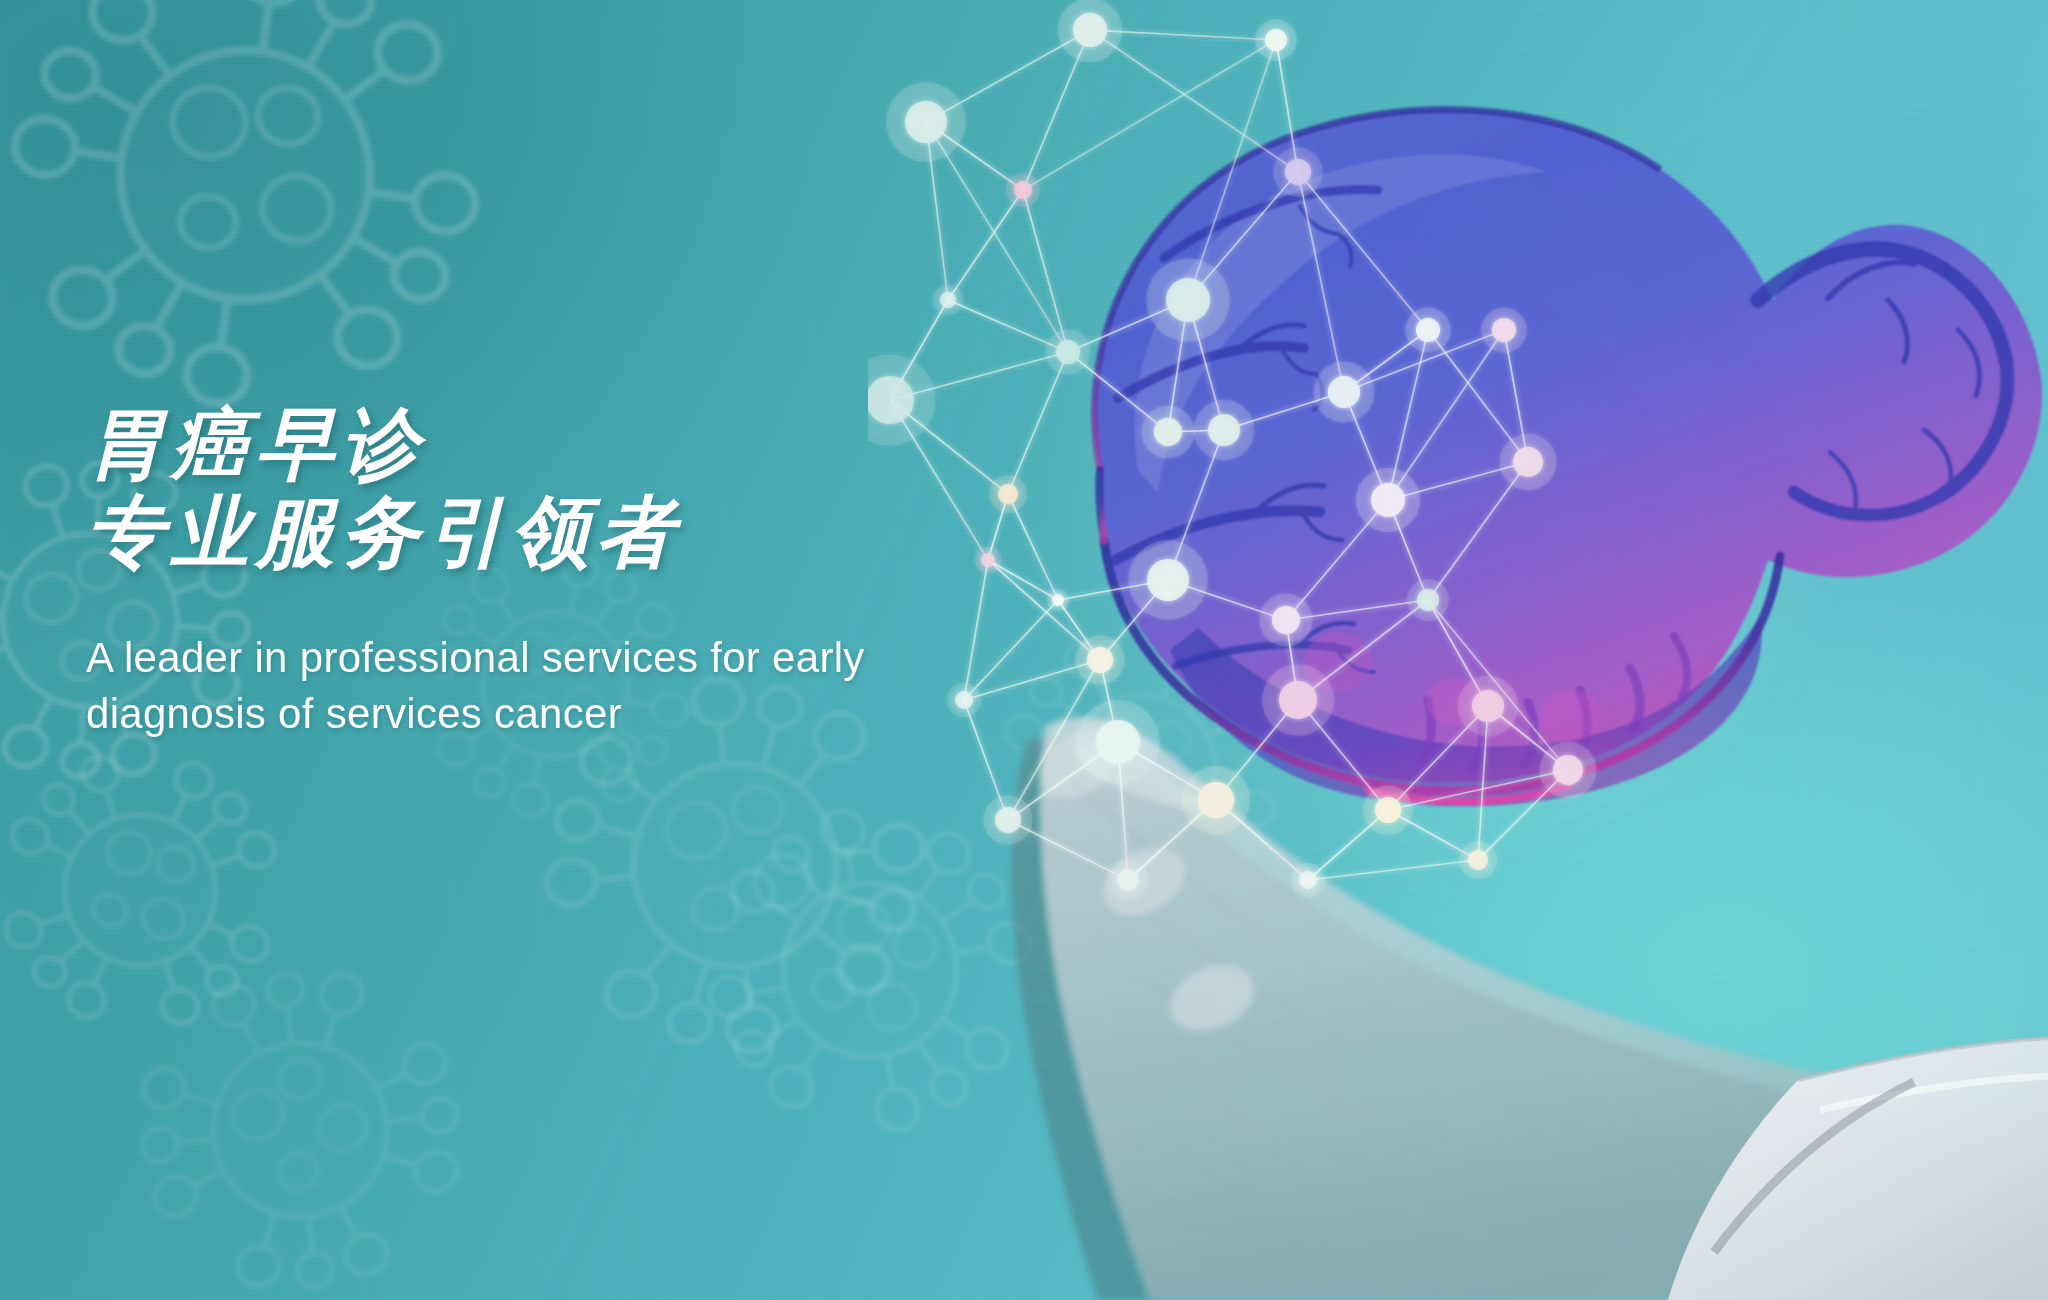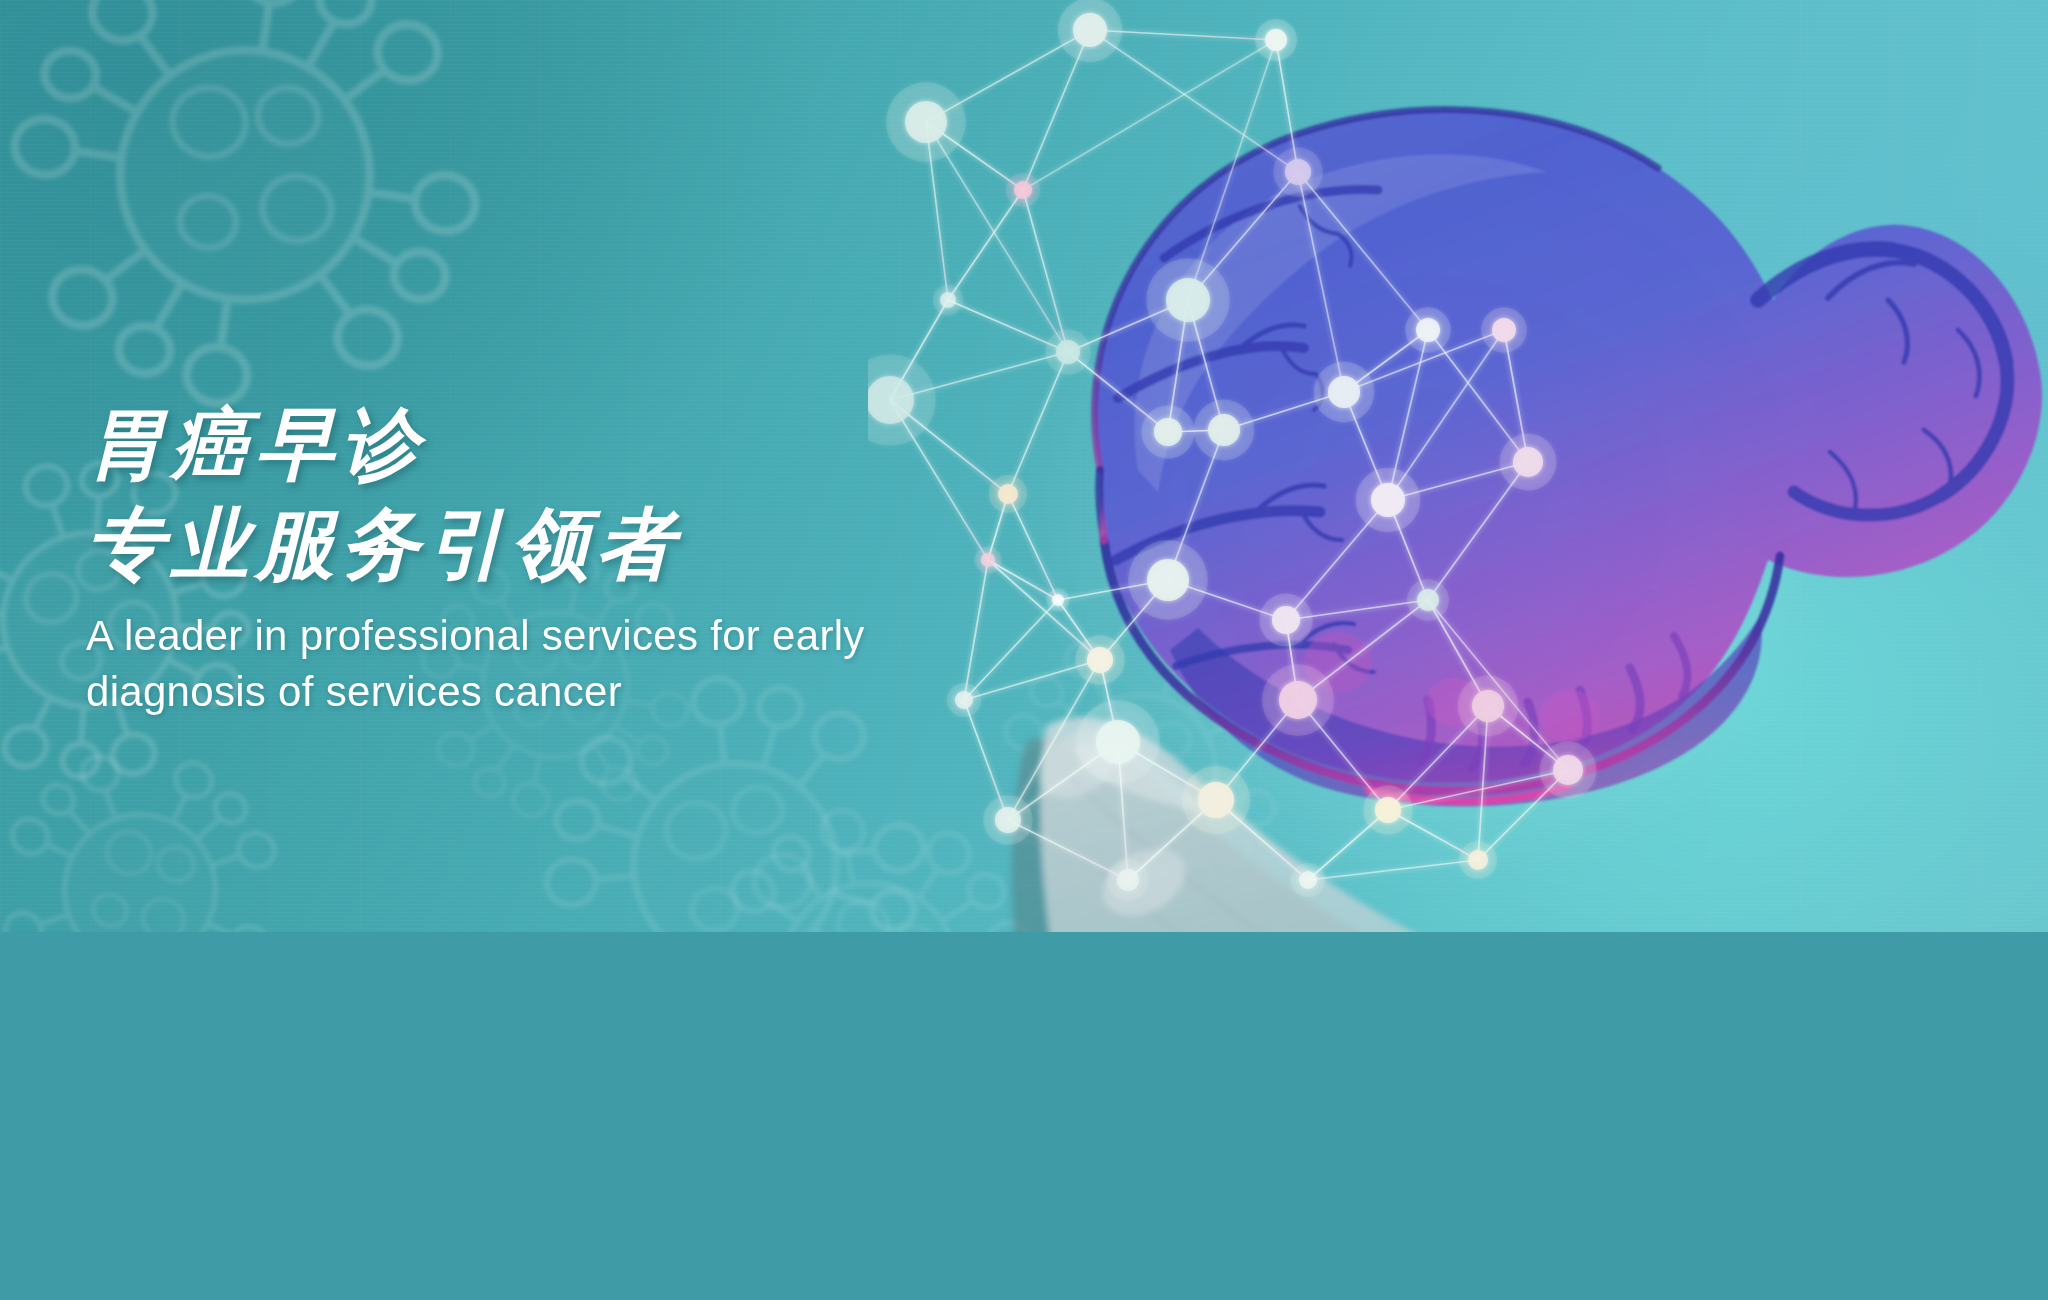--- a/index.html
+++ b/index.html
@@ -5,21 +5,21 @@
 <style>
   * { margin:0; padding:0; box-sizing:border-box; }
   html,body{
     width:2048px; height:1300px; overflow:hidden;
     background:#3f9ca6;
     font-family:"Liberation Sans", sans-serif;
   }
 
   #banner{
     position:relative;
-    width:2048px; height:932px;
+    width:2048px; height:1300px;
     overflow:hidden;
     background:
       radial-gradient(ellipse 900px 700px at 84% 74%,  rgba(108,214,216,.95) 0%, rgba(108,214,216,0) 62%),
       radial-gradient(ellipse 1100px 900px at 96% 34%, rgba(96,190,206,.85) 0%, rgba(96,190,206,0) 65%),
       radial-gradient(ellipse 1000px 800px at 6% 8%,   rgba(47,141,150,.85) 0%, rgba(47,141,150,0) 70%),
       linear-gradient(115deg, #389aa2 0%, #3fa1a8 22%, #4bb0b9 46%, #58bdc6 68%, #63c6cd 86%, #69c4cc 100%);
     text-decoration: underline;
   }
 
   
@@ -58,23 +58,23 @@
   .cn-line{
     color:#fff;
     font-size:78px;
     line-height:88px;
     font-weight:bold;
     font-style:italic;
     letter-spacing:7px;
     text-shadow: 3px 4px 7px rgba(15,70,80,.38);
     white-space:nowrap;
   }
-  .cn-line.l2{ margin-top:12px; }
+  .cn-line.l2{ margin-top:0; }
   .en-block{
-    margin-top:20px;
+    margin-top:54px;
     color:#fdfefe;
     font-size:42px;
     line-height:56px;
     font-weight:400;
     letter-spacing:.3px;
     text-shadow:1px 2px 5px rgba(15,70,80,.30);
     max-width:790px;
   }
 
   

